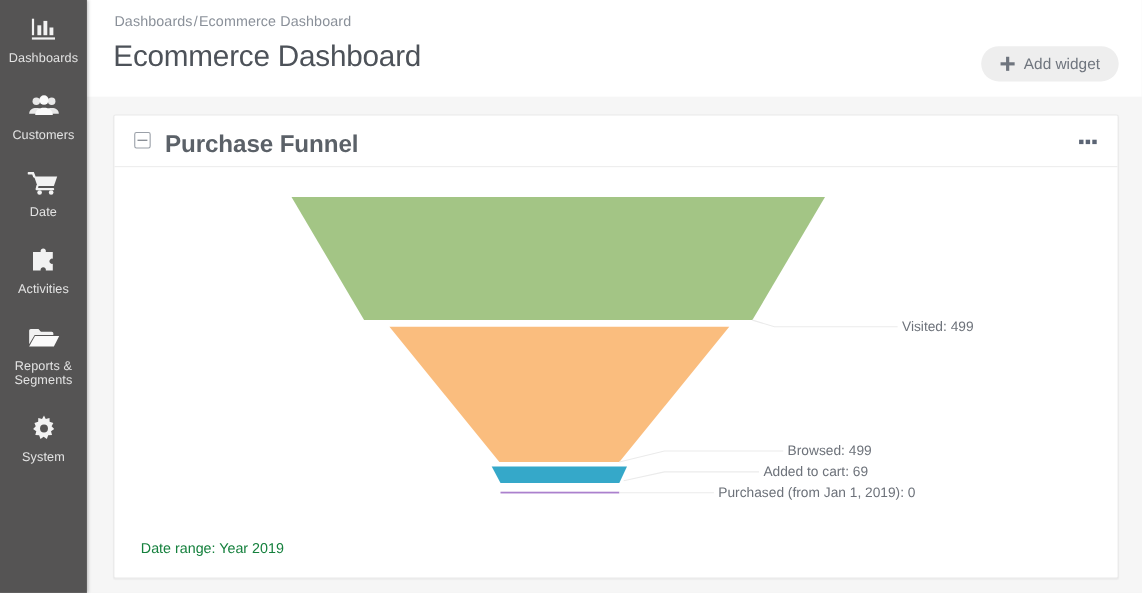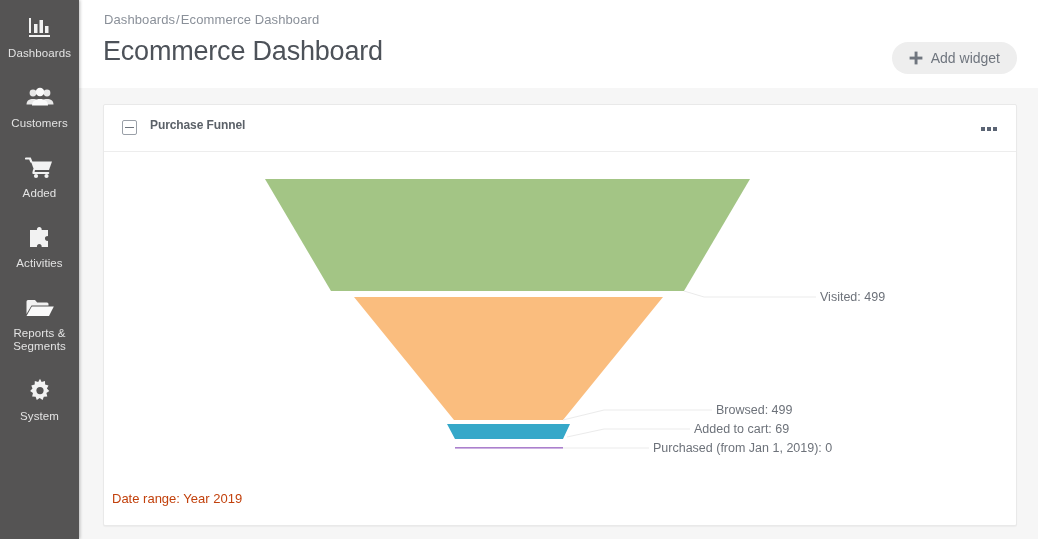--- a/index.html
+++ b/index.html
@@ -144,21 +144,21 @@
   .collapse-ico::before {
     content: "";
     position: absolute;
     left: 2px; top: 6px;
     width: 9px; height: 1px;
     background: #6f757e;
   }
   .widget-title {
     position: absolute;
     left: 46px; top: 13px;
-    font-size: 12px;
+    font-size: 22px;
     font-weight: bold;
     color: #5b6168;
     letter-spacing: -0.1px;
   }
   .widget-menu {
     position: absolute;
     right: 14px; top: 14px;
     width: 26px; height: 20px;
     cursor: pointer;
     display: flex;
@@ -182,24 +182,24 @@
     position: absolute;
     left: 0; top: 0;
     width: 912px;
     height: 374px;
     text-align: center;
   }
   .funnel-wrap svg { display: block; }
 
   .date-range {
     position: absolute;
-    left: 8px;
+    left: 24px;
     bottom: 20px;
     font-size: 13px;
-    color: #c2410c;
+    color: #15803d;
   }
 </style>
 </head>
 <body>
 
 <div id="app">
 
   <nav class="sidebar">
 
     <div class="nav-item">
@@ -232,21 +232,21 @@
     <div class="nav-item">
       <span class="nav-ico">
         <svg width="30" height="24" viewBox="0 0 30 24">
           <path d="M1 2.5h4l1.2 3" stroke="#f2f2f2" stroke-width="2.2" fill="none" stroke-linecap="round"></path>
           <path d="M6 5.5h21l-3 8.5H9z" fill="#f2f2f2"></path>
           <path d="M9 14l-.7 3h15" stroke="#f2f2f2" stroke-width="2" fill="none" stroke-linecap="round" stroke-linejoin="round"></path>
           <circle cx="11" cy="20" r="2.1" fill="#f2f2f2"></circle>
           <circle cx="21.5" cy="20" r="2.1" fill="#f2f2f2"></circle>
         </svg>
       </span>
-      <span class="nav-label">Added</span>
+      <span class="nav-label">Date</span>
     </div>
 
     <div class="nav-item">
       <span class="nav-ico">
         <svg width="28" height="24" viewBox="0 0 28 24">
           <path d="M4 4h7a2.4 2.4 0 1 1 4.6 0H22v6.2a2.4 2.4 0 1 0 0 4.6V21h-6.4a2.4 2.4 0 1 0-4.6 0H4z" fill="#f2f2f2"></path>
         </svg>
       </span>
       <span class="nav-label">Activities</span>
     </div>

